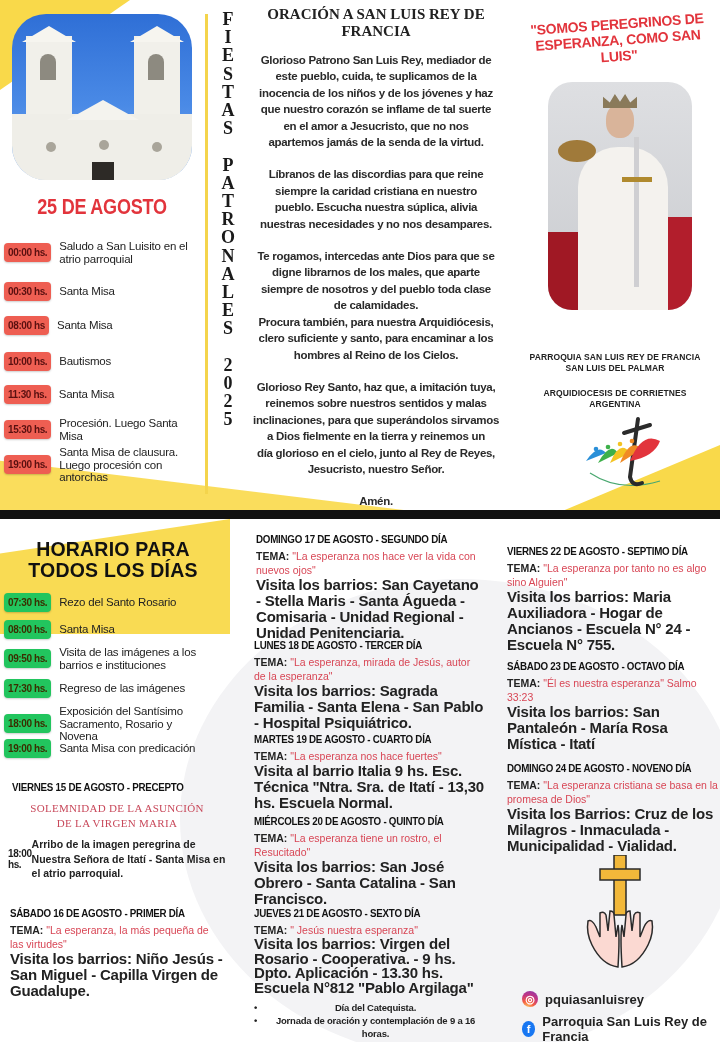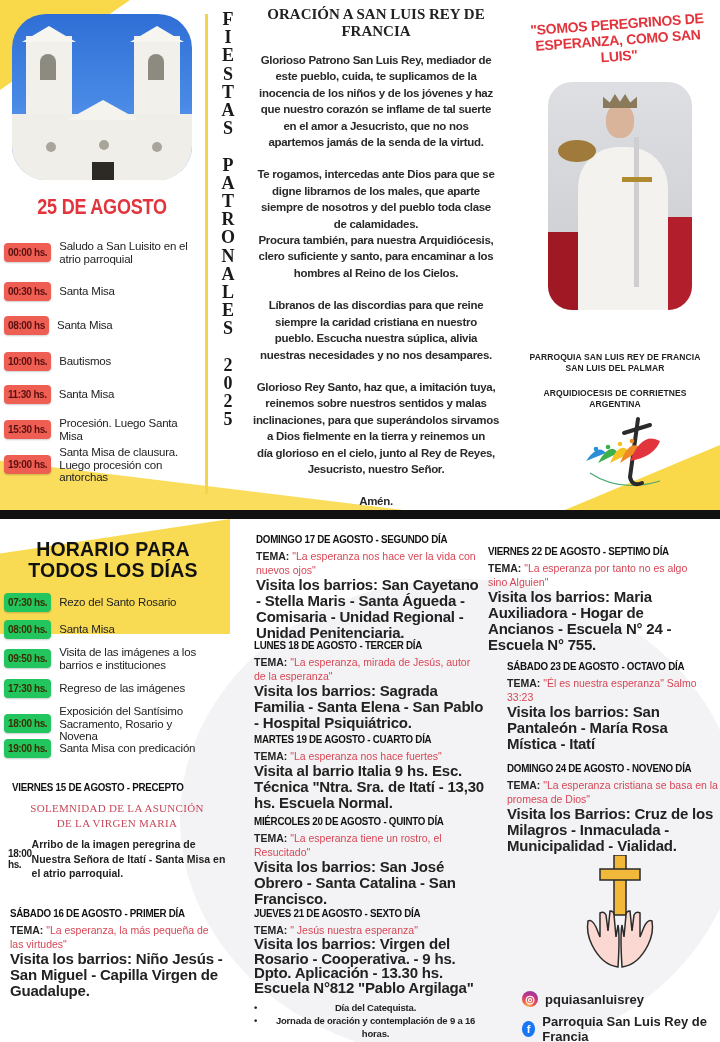--- a/index.html
+++ b/index.html
@@ -171,31 +171,31 @@
 5</div>
 
   <div class="prayer">
     <h1>ORACIÓN A SAN LUIS REY DE FRANCIA</h1>
     <p>Glorioso Patrono San Luis Rey, mediador de
 este pueblo, cuida, te suplicamos de la
 inocencia de los niños y de los jóvenes y haz
 que nuestro corazón se inflame de tal suerte
 en el amor a Jesucristo, que no nos
 apartemos jamás de la senda de la virtud.</p>
+    <p class="gap">Líbranos de las discordias para que reine
+siempre la caridad cristiana en nuestro
+pueblo. Escucha nuestra súplica, alivia
+nuestras necesidades y no nos desampares.</p>
     <p class="gap">Te rogamos, intercedas ante Dios para que se
 digne librarnos de los males, que aparte
 siempre de nosotros y del pueblo toda clase
 de calamidades.
 Procura también, para nuestra Arquidiócesis,
 clero suficiente y santo, para encaminar a los
 hombres al Reino de los Cielos.</p>
-    <p class="gap">Líbranos de las discordias para que reine
-siempre la caridad cristiana en nuestro
-pueblo. Escucha nuestra súplica, alivia
-nuestras necesidades y no nos desampares.</p>
     <p class="gap">Glorioso Rey Santo, haz que, a imitación tuya,
 reinemos sobre nuestros sentidos y malas
 inclinaciones, para que superándolos sirvamos
 a Dios fielmente en la tierra y reinemos un
 día glorioso en el cielo, junto al Rey de Reyes,
 Jesucristo, nuestro Señor.</p>
     <p class="gap">Amén.</p>
   </div>
 
   <div class="motto">"SOMOS PEREGRINOS DE
@@ -311,21 +311,21 @@
     <h3>JUEVES 21 DE AGOSTO - SEXTO DÍA</h3>
     <div class="tema"><span>TEMA:</span> <span class="q">" Jesús nuestra esperanza"</span></div>
     <div class="visit tight">Visita los barrios: Virgen del Rosario -  Cooperativa. - 9 hs. Dpto. Aplicación - 13.30 hs. Escuela N°812 "Pablo Argilaga"</div>
     <ul class="bullets">
       <li>Día del Catequista.</li>
       <li>Jornada de oración y contemplación de 9 a 16 horas.</li>
       <li>Rezamos por todos los Movimientos Parroquiales.</li>
     </ul>
   </div>
 
-  <div class="day" style="left:488px;top:26px;width:212px">
+  <div class="day" style="left:507px;top:26px;width:212px">
     <h3>VIERNES 22 DE AGOSTO - SEPTIMO DÍA</h3>
     <div class="tema"><span>TEMA:</span> <span class="q">"La esperanza por tanto no es algo sino Alguien"</span></div>
     <div class="visit">Visita los barrios: Maria Auxiliadora - Hogar de Ancianos - Escuela N° 24 - Escuela N° 755.</div>
   </div>
 
   <div class="day" style="left:507px;top:141px;width:212px">
     <h3>SÁBADO 23 DE AGOSTO - OCTAVO DÍA</h3>
     <div class="tema"><span>TEMA:</span> <span class="q">"Él es nuestra esperanza" Salmo 33:23</span></div>
     <div class="visit">Visita los barrios: San Pantaleón - María Rosa Mística - Itatí</div>
   </div>

